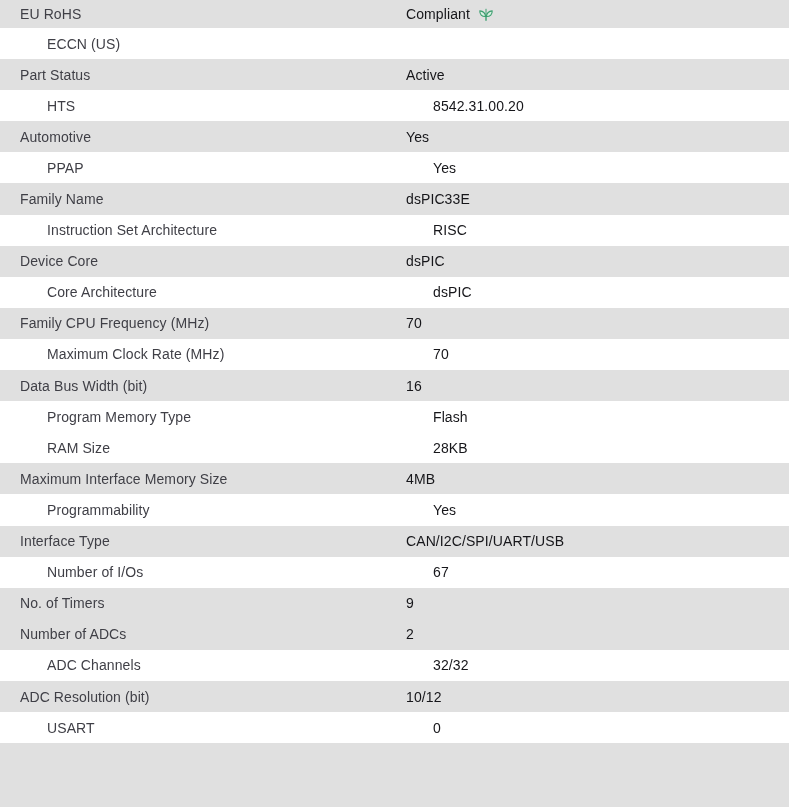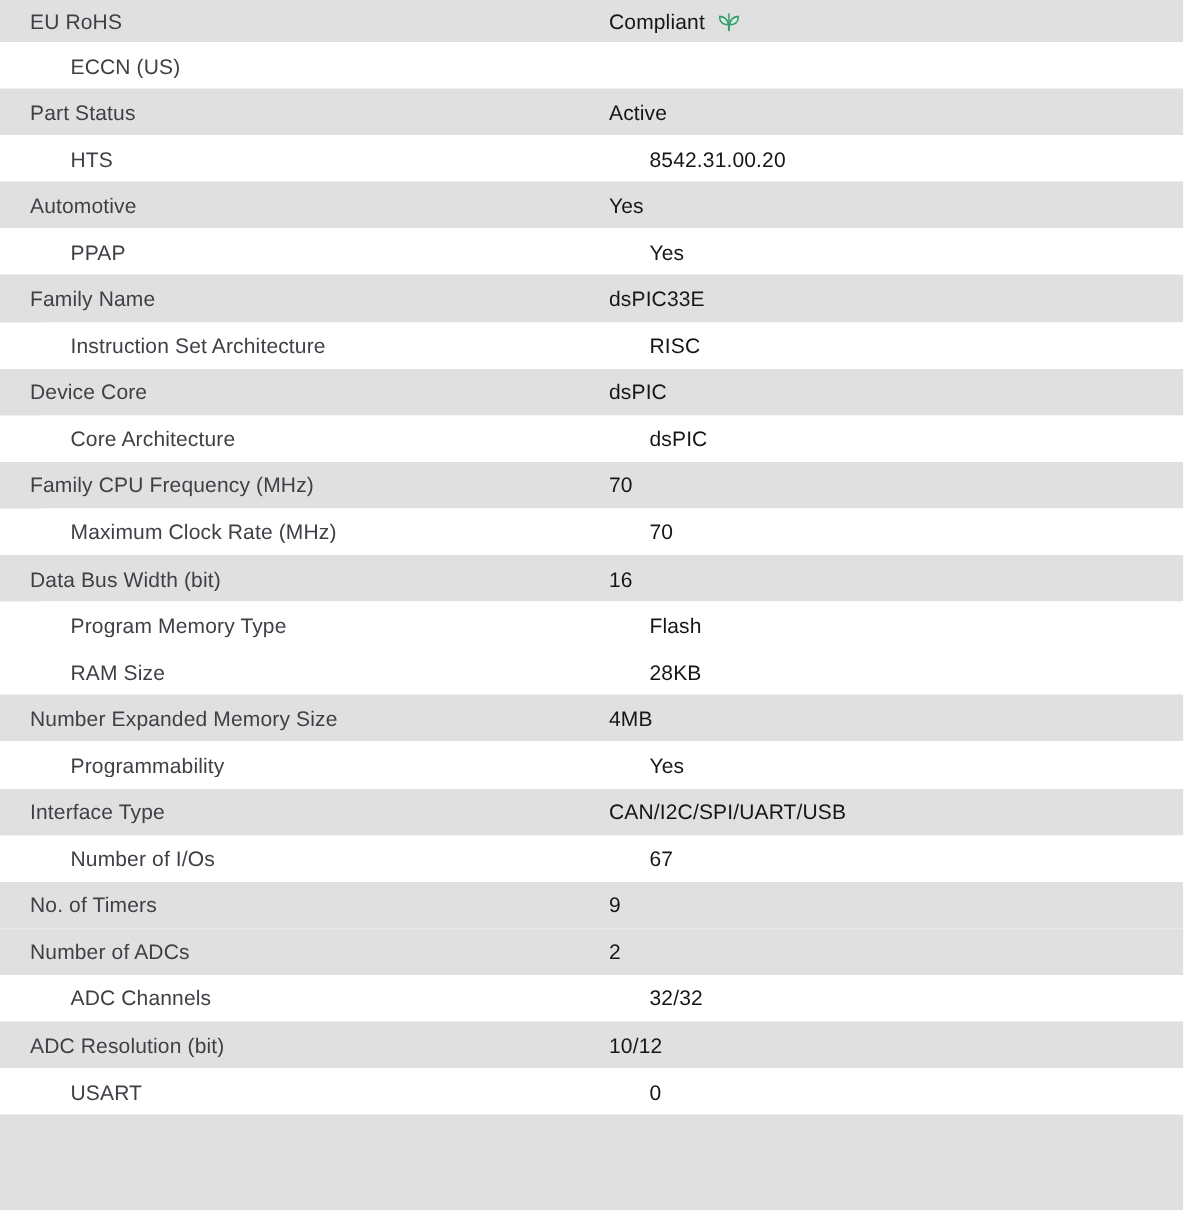--- a/index.html
+++ b/index.html
@@ -167,21 +167,21 @@
     </span>
   </div>
     <div class="spec-row plain">
     <span class="row-label">RAM Size</span>
     <span class="row-value">
       <span>28KB</span>
 
     </span>
   </div>
     <div class="spec-row alt">
-    <span class="row-label">Number Expanded Memory Size</span>
+    <span class="row-label">Maximum Interface Memory Size</span>
     <span class="row-value">
       <span>4MB</span>
 
     </span>
   </div>
     <div class="spec-row plain">
     <span class="row-label">Programmability</span>
     <span class="row-value">
       <span>Yes</span>
 

